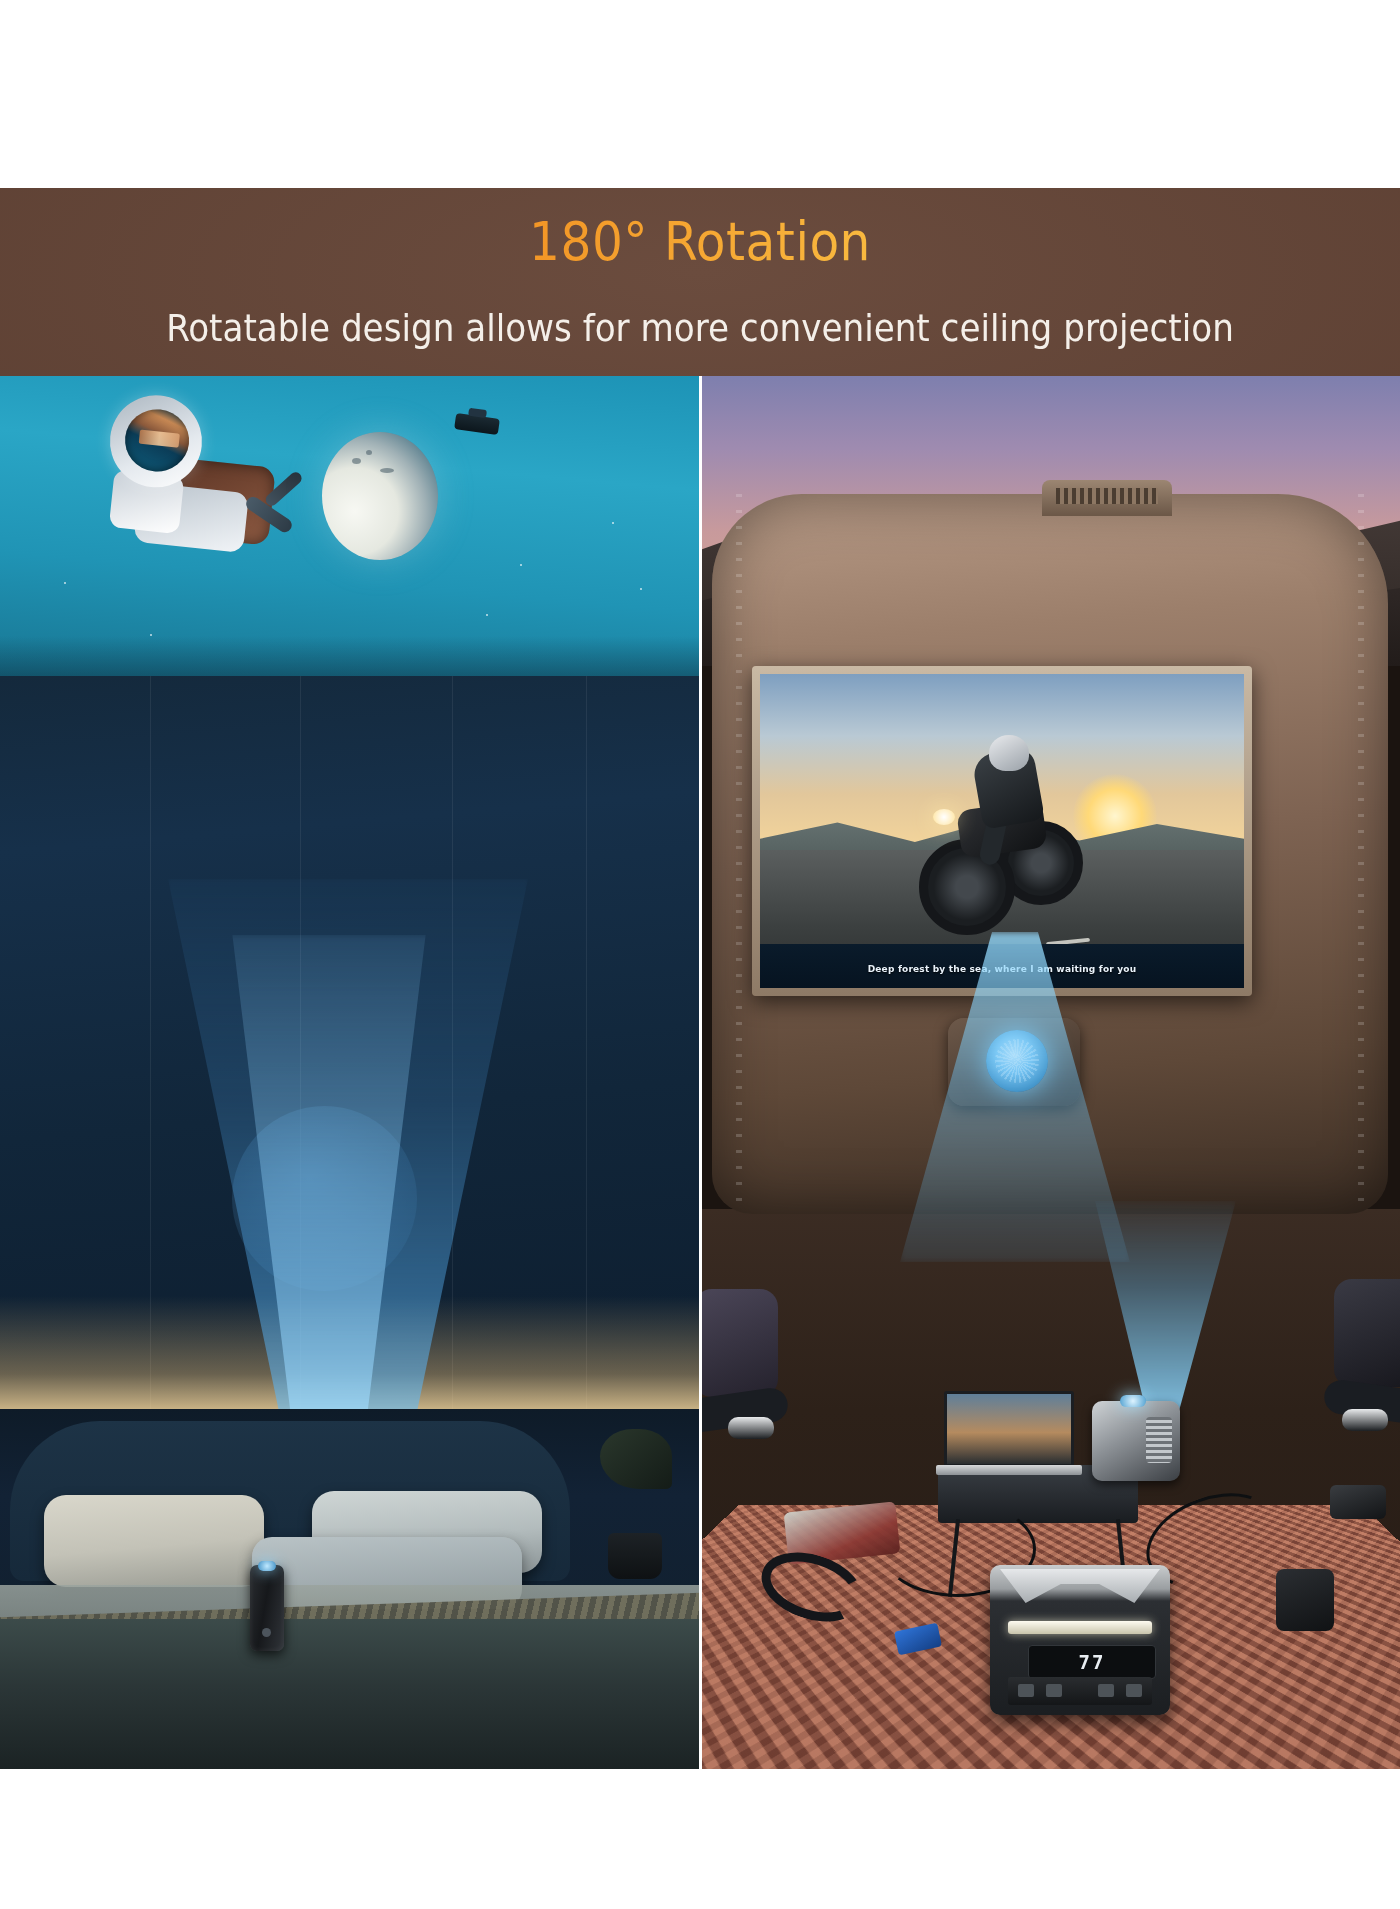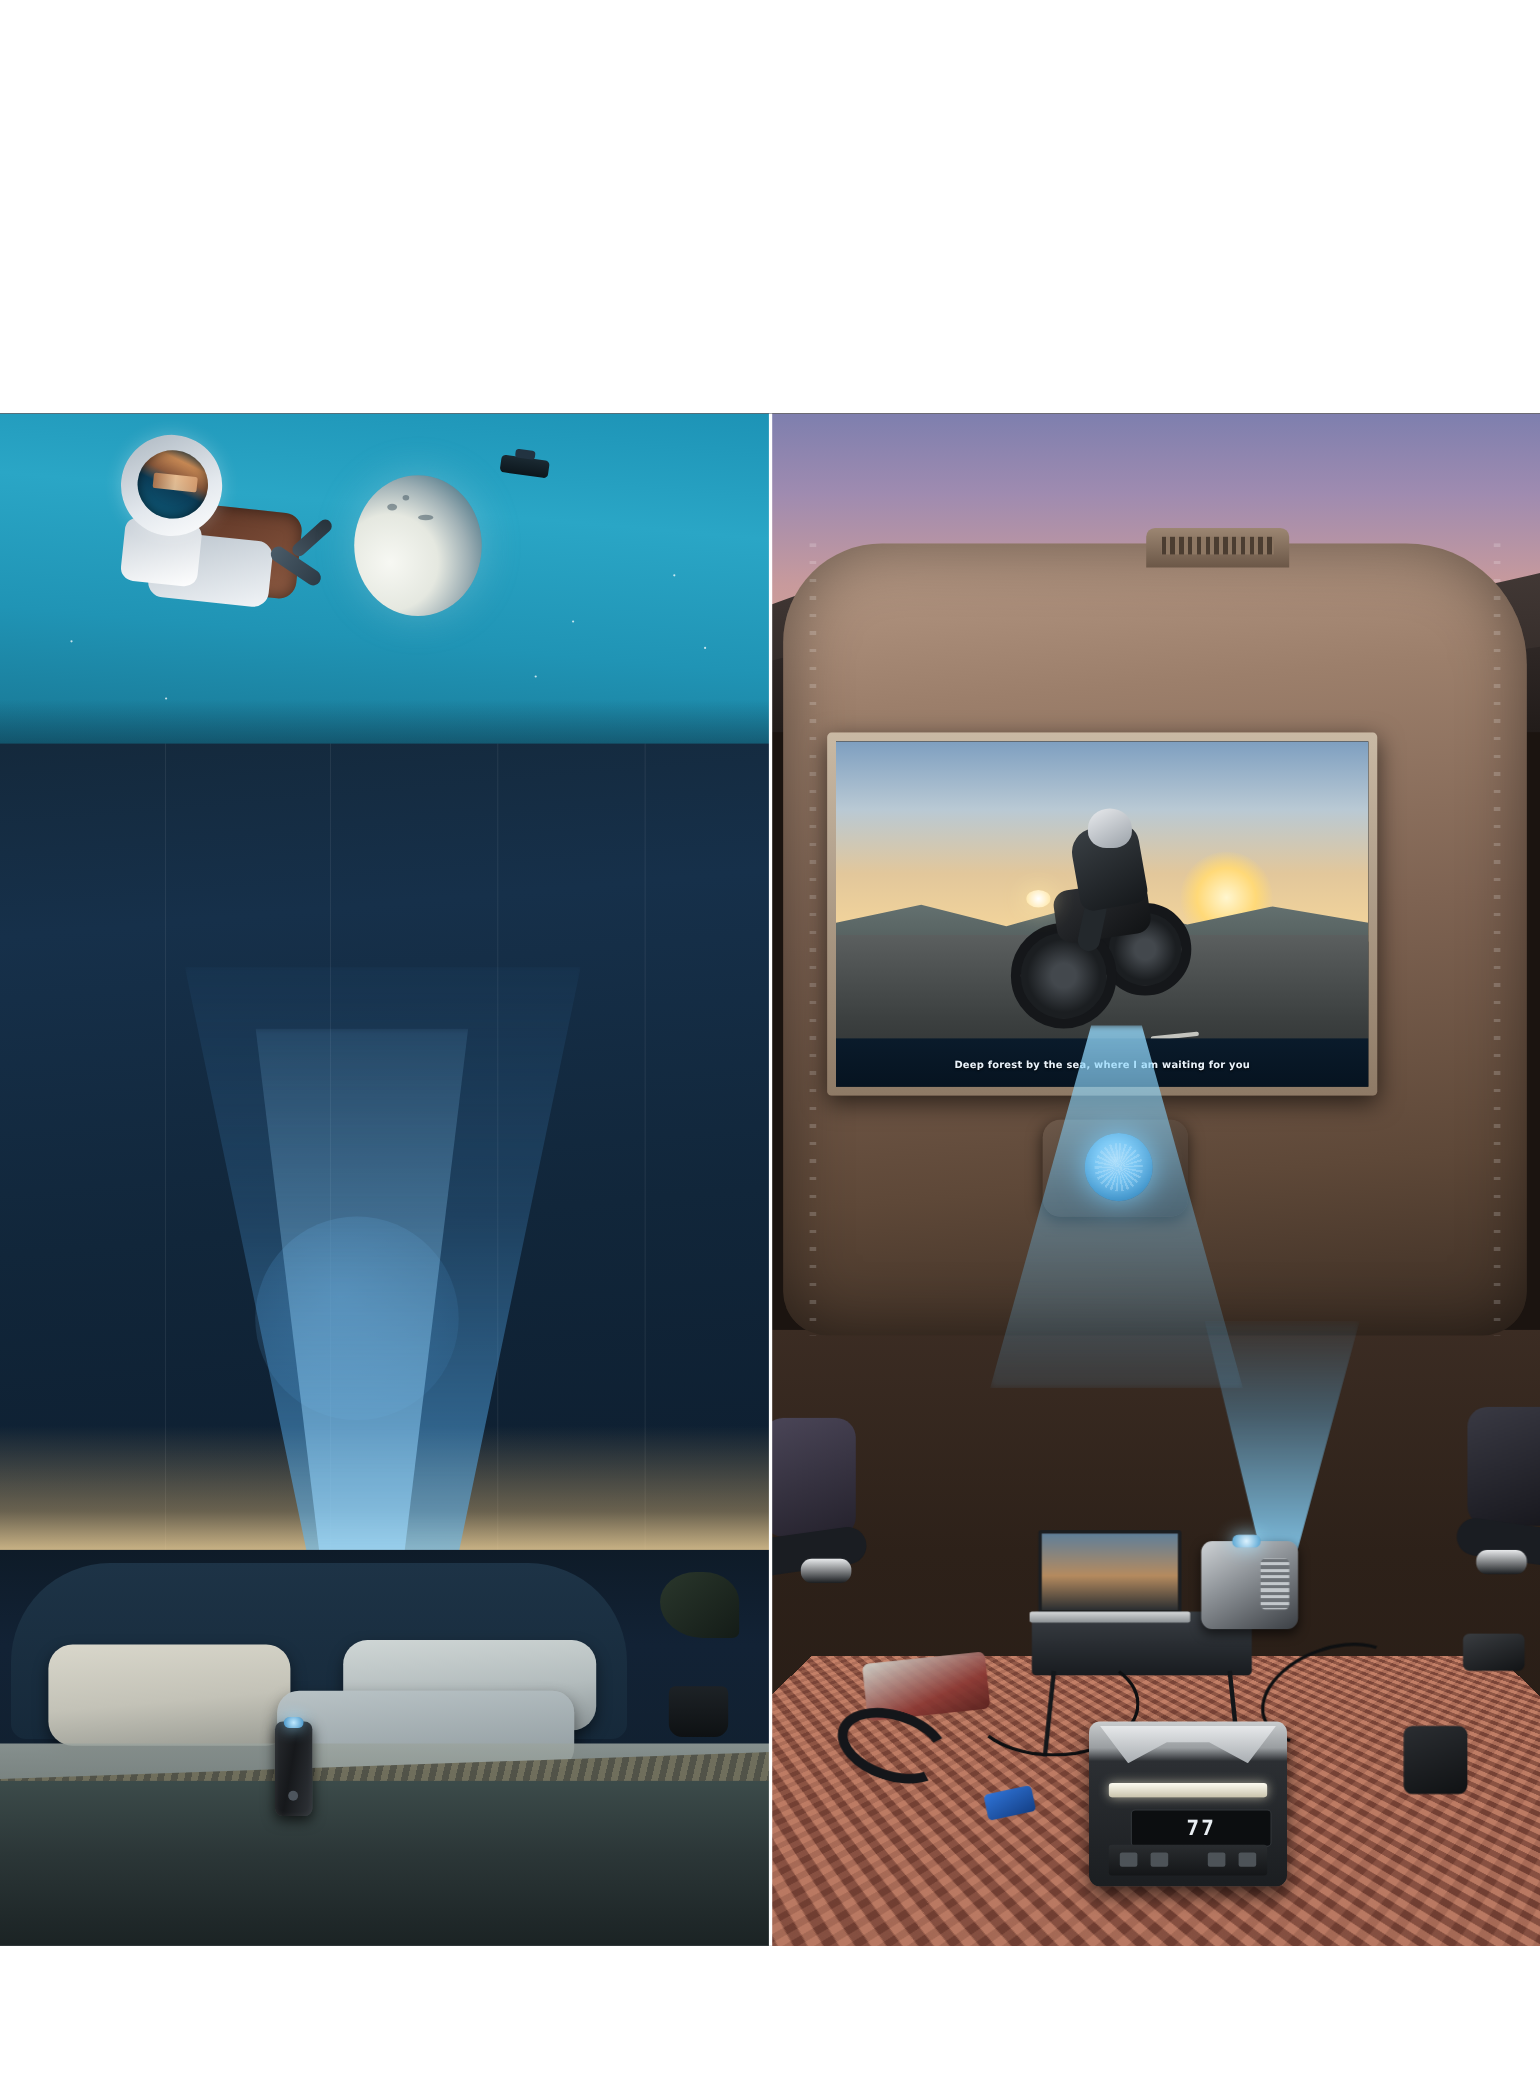--- a/index.html
+++ b/index.html
@@ -327,20 +327,25 @@
   .cable{position:absolute;border:3px solid #0e1012;border-radius:50%;
     border-left-color:transparent;border-top-color:transparent;}
 </style>
 </head>
 <body>
 
 <div class="page">
 
   <div class="top-gutter"></div>
 
+  <div class="banner">
+    <div class="banner-title">180° Rotation</div>
+    <div class="banner-watermark"></div>
+    <div class="banner-sub">Rotatable design allows for more convenient ceiling projection</div>
+  </div>
 
   <div class="collage">
 
     <div class="pane pane-left">
 
       <div class="ceiling">
         <div class="star" style="left:520px;top:188px"></div>
         <div class="star" style="left:612px;top:146px"></div>
         <div class="star" style="left:486px;top:238px"></div>
         <div class="star" style="left:640px;top:212px"></div>

